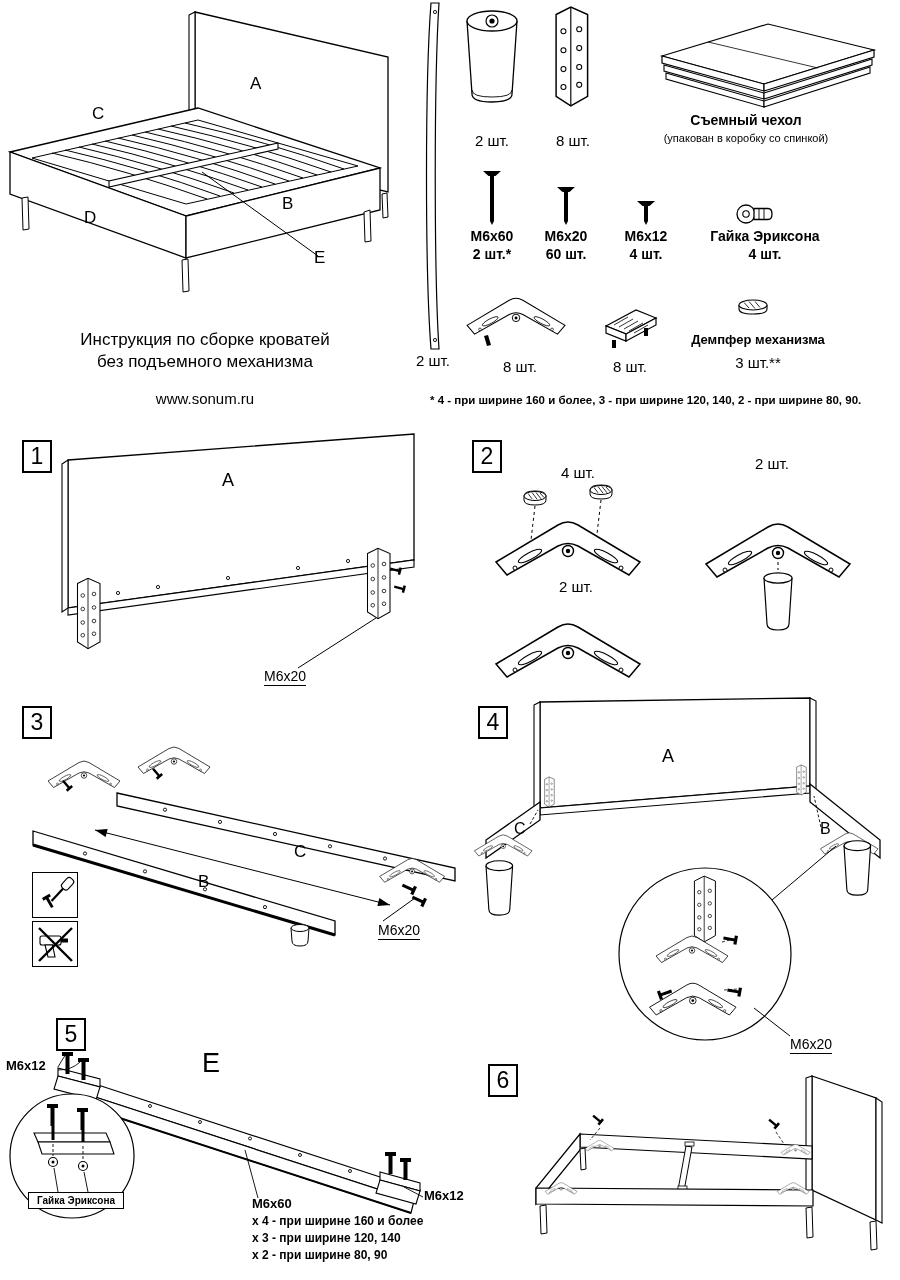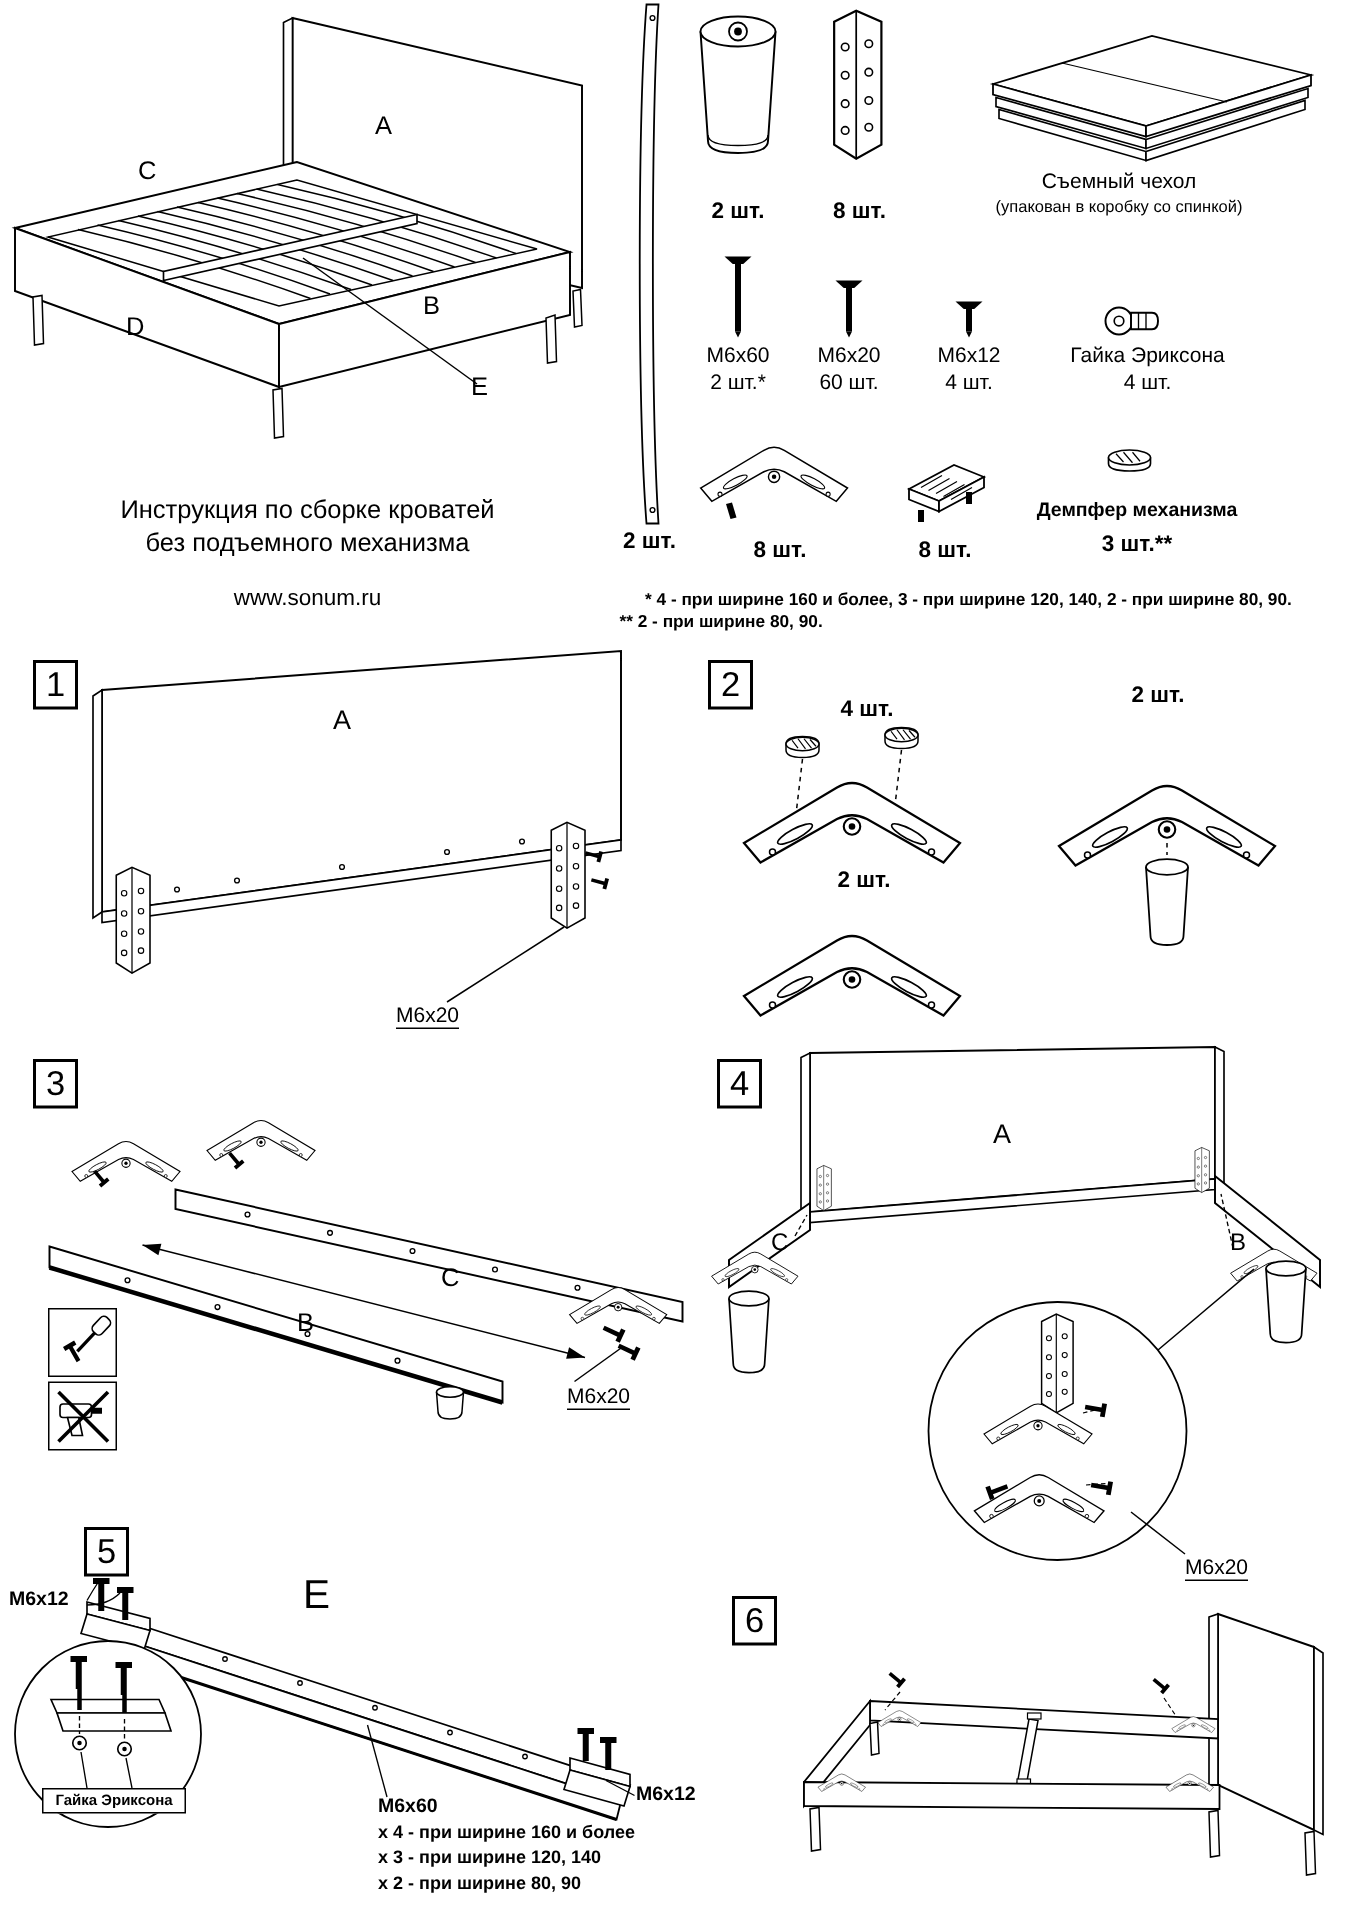--- a/index.html
+++ b/index.html
@@ -5,22 +5,22 @@
   * { margin:0; padding:0; box-sizing:border-box; }
   html,body { background:#fff; }
   .page { position:relative; width:900px; height:1280px; background:#fff; overflow:hidden;
           font-family:"Liberation Sans", sans-serif; color:#000; }
   .abs { position:absolute; }
   svg { display:block; overflow:visible; }
   .txt { position:absolute; color:#000; white-space:nowrap; }
   .ctr { text-align:center; }
   .t17 { font-size:17px; }
   .t15 { font-size:15px; }
-  .t15b { font-size:15px; font-weight:bold; }
-  .t14b { font-size:14px; font-weight:normal; }
+  .t15b { font-size:15px; font-weight:normal; }
+  .t14b { font-size:14px; font-weight:bold; }
   .t14 { font-size:14px; }
   .t13b { font-size:13px; font-weight:bold; }
   .t13 { font-size:11px; }
   .t12b { font-size:12px; font-weight:bold; }
   .t11b { font-size:11.5px; font-weight:bold; }
   .letter { font-size:17px; }
   .letter18 { font-size:18px; }
   .letter16 { font-size:16px; }
   .bigE { font-size:27px; }
   .ul { border-bottom:1.2px solid #000; padding-bottom:1px; }
@@ -202,21 +202,20 @@
 
   <svg class="abs" style="left:736px;top:298px" width="34" height="20">
     <path d="M3 7 L3 11 Q3 16 17 16 Q31 16 31 11 L31 7" fill="#fff" stroke="#000" stroke-width="1.1"></path>
     <ellipse cx="17" cy="7" rx="14" ry="5" fill="#fff" stroke="#000" stroke-width="1.1"></ellipse>
     <path d="M8 4.5 L13 10 M13 3.5 L19 10.5 M19 3.5 L24 9.5" stroke="#000" stroke-width="0.8" fill="none"></path>
   </svg>
   <div class="txt t13b ctr" style="left:688px;top:332px;width:140px">Демпфер механизма</div>
   <div class="txt t15b ctr" style="left:688px;top:354px;width:140px">3 шт.**</div>
 
   <div class="txt t11b" style="left:430px;top:394px;width:484px">* 4 - при ширине 160 и более, 3 - при ширине 120, 140, 2 - при ширине 80, 90.</div>
-  <div class="txt t11b" style="left:413px;top:409px;width:484px">** 2 - при ширине 80, 90.</div>
 
   <div class="stepnum" style="left:22px;top:440px">1</div>
   <svg class="abs" style="left:58px;top:428px" width="372" height="262">
     <path d="M10 32 L356 6 L356 132 L10 180 Z" fill="#fff" stroke="#000" stroke-width="1.3"></path>
     <path d="M4 36 L10 32 L10 180 L4 184 Z" fill="#fff" stroke="#000" stroke-width="1.1"></path>
     <path d="M10 180 L356 132 L356 139 L10 187 Z" fill="#fff" stroke="#000" stroke-width="1.1"></path>
     <circle cx="60" cy="165" r="1.6" fill="#fff" stroke="#000" stroke-width="0.9"></circle>
     <circle cx="100" cy="159" r="1.6" fill="#fff" stroke="#000" stroke-width="0.9"></circle>
     <circle cx="170" cy="150" r="1.6" fill="#fff" stroke="#000" stroke-width="0.9"></circle>
     <circle cx="240" cy="140" r="1.6" fill="#fff" stroke="#000" stroke-width="0.9"></circle>

